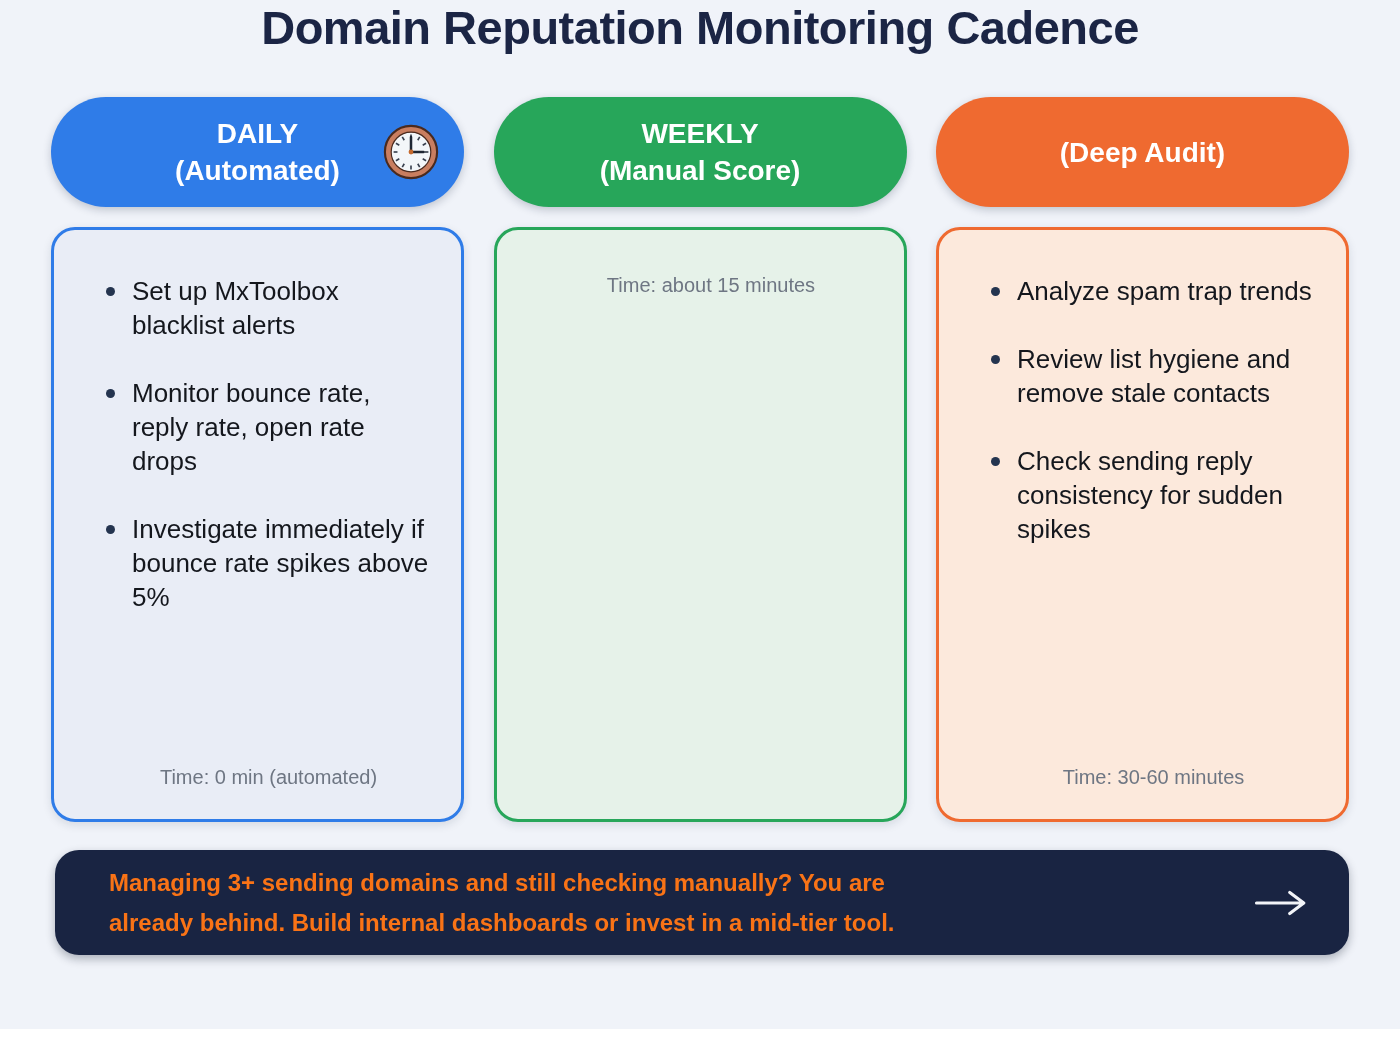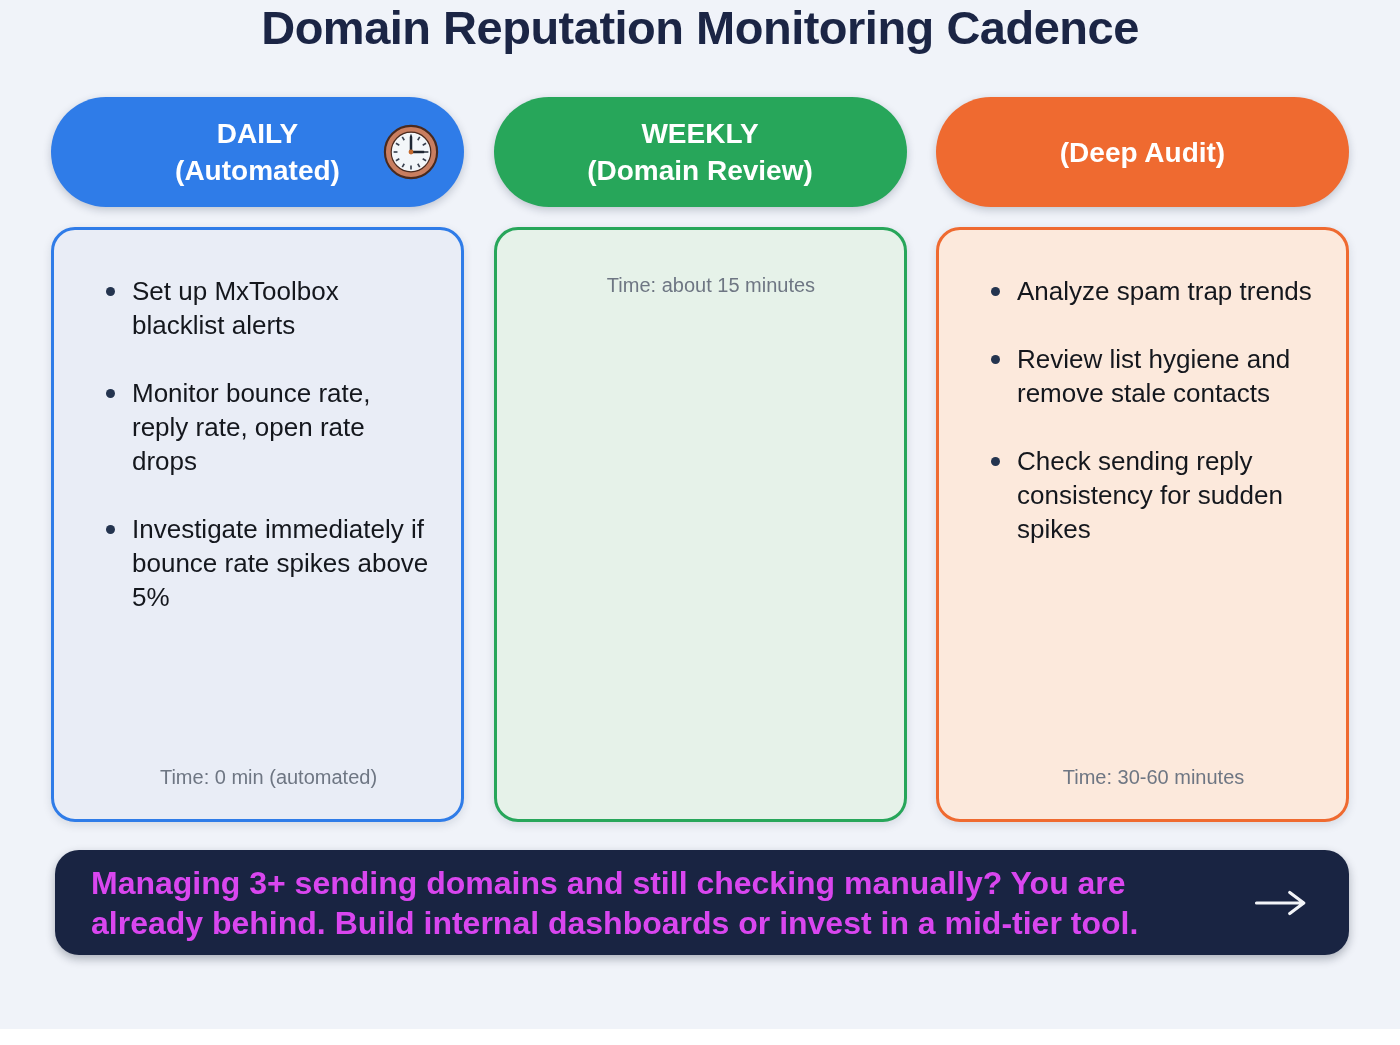--- a/index.html
+++ b/index.html
@@ -92,25 +92,25 @@
     border-radius:24px;
     background:#192442;
     display:flex;
     align-items:center;
     box-sizing:border-box;
     padding:0 40px 0 36px;
     box-shadow:0 4px 10px rgba(10,20,40,.3);
   }
   .banner-text{
     flex:1;
-    color:#d946ef;
-    font-size:32px;
+    color:#f97316;
+    font-size:24px;
     font-weight:700;
     line-height:40px;
-    margin:0;
+    margin:18px;
   }
   .banner-arrow{margin-left:26px;flex:0 0 auto;display:flex;align-items:center;}
 </style>
 </head>
 <body>
 
 <div class="canvas" style="background: rgb(240, 243, 249);">
 
   <h1 class="page-title">Domain Reputation Monitoring Cadence</h1>
 
@@ -153,21 +153,21 @@
           <li>Investigate immediately if bounce rate spikes above 5%</li>
         </ul>
         <div class="time-label">Time: 0 min (automated)</div>
       </div>
     </section>
 
     <section class="column" style="--accent: #27a65a; --card-bg: #e6f2e9;">
       <div class="pill">
         <div class="pill-text">
           <div>WEEKLY</div>
-          <div>(Domain Review)</div>
+          <div>(Manual Score)</div>
         </div>
       </div>
       <div class="card">
         <div class="time-label">Time: about 15 minutes</div>
       </div>
     </section>
 
     <section class="column" style="--accent: #ef6a30; --card-bg: #fce9dc;">
       <div class="pill">
         <div class="pill-text">

